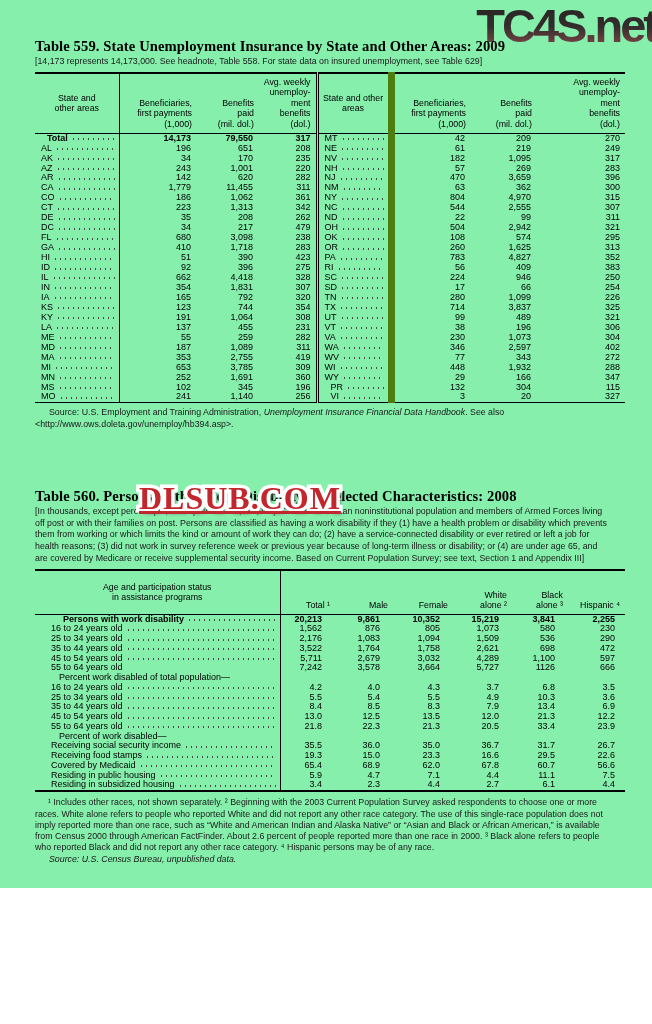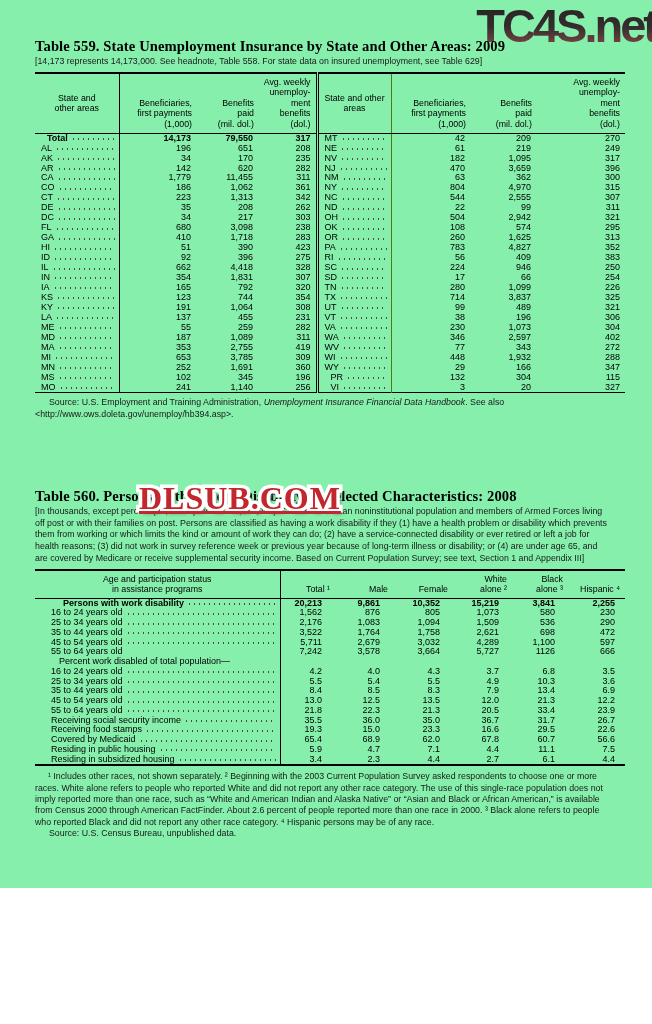--- a/index.html
+++ b/index.html
@@ -14,49 +14,49 @@
   .ttl{margin:0;font-family:"Liberation Serif",serif;font-weight:bold;font-size:14.6px;
     line-height:16px;letter-spacing:.1px;color:#000;white-space:nowrap;}
   .headnote{margin:2px 16px 0 0;font-size:8.8px;line-height:11.7px;color:#181818;}
 
   
   table.dt{border-collapse:collapse;table-layout:fixed;width:100%;margin-top:4px;
     border-top:2px solid #000;border-bottom:1px solid #000;}
   table.t560{border-bottom:2px solid #000;}
   .dt th{font-weight:normal;font-size:8.8px;line-height:10.6px;padding:3px 5px 3px 0;
     vertical-align:bottom;text-align:right;white-space:pre-line;border-bottom:1px solid #000;color:#000;}
-  .dt th.mid{vertical-align:middle;text-align:center;padding:3px 2px;}
+  .dt th.mid{vertical-align:middle;text-align:center;padding:11px 2px;}
   .dt td{font-size:9px;line-height:9.95px;height:9.95px;padding:0;white-space:nowrap;color:#000;}
   .t560 td{line-height:9.75px;height:9.75px;}
   td.num{text-align:right;padding-right:6px;}
   td.avg{padding-right:5px;text-align:right;}
   .t560 td.num{padding-right:13px;}
   .t560 td.num.lastcol{padding-right:10px;}
   .b{font-weight:bold;}
 
   
   .t559 .s1{border-right:1px solid #000;}
-  .t559 .s2{border-left:3px double #000;border-right:1px solid #4d7c0f;}
+  .t559 .s2{border-left:3px double #000;border-right:7px solid #4d7c0f;}
   .t560 .stub{border-right:1px solid #000;}
 
   
   .lab{display:flex;align-items:center;overflow:hidden;height:100%;}
   .lab .txt{padding-left:6px;}
   .lab.ind .txt{padding-left:12px;}
   .lab .dots{flex:1;min-width:4px;height:100%;margin:0 4px 0 3px;
     background-image:radial-gradient(circle,#4a4a4a 0.7px,transparent 0.9px);
     background-size:5px 4px;background-repeat:repeat-x;background-position:0 58%;}
   .lab.nodots .dots{background:none;}
   .t560 .lab .txt{padding-left:16px;}
   .t560 .lab.tot .txt{padding-left:28px;}
   .t560 .lab.sub .txt{padding-left:24px;}
 
   .srcnote{margin:4px 0 0 0;font-size:8.8px;line-height:11.6px;text-indent:14px;color:#181818;}
   .footnote{margin:5px 16px 0 0;font-size:8.8px;line-height:11.3px;text-indent:13px;color:#181818;}
-  .src2{margin:0;text-indent:14px;}
+  .src2{margin:0;text-indent:14px;font-style:italic;}
 
   
   .pagefooter{position:absolute;left:55px;top:949px;font-size:11.4px;letter-spacing:.2px;color:#222;z-index:2;}
   .pagefooter .pgsec{margin-left:12px;}
   .credit{position:absolute;right:27px;top:972px;font-size:10px;color:#333;z-index:2;font-style:italic;}
 
   
   .wm{position:absolute;white-space:nowrap;font-weight:bold;}
   .wm-top{top:-2px;right:-4px;z-index:1;font-size:47px;font-weight:800;letter-spacing:-3px;
     font-family:"Liberation Sans",sans-serif;
@@ -178,20 +178,40 @@
                 <span class="dots"></span>
               </div>
             </td>
             <td class="num">182</td>
             <td class="num">1,095</td>
             <td class="num avg">317</td>
           </tr>
           <tr>
             <td class="s1">
               <div class="lab">
+                <span class="txt">AZ</span>
+                <span class="dots"></span>
+              </div>
+            </td>
+            <td class="num">243</td>
+            <td class="num">1,001</td>
+            <td class="num avg">220</td>
+            <td class="s2">
+              <div class="lab">
+                <span class="txt">NH</span>
+                <span class="dots"></span>
+              </div>
+            </td>
+            <td class="num">57</td>
+            <td class="num">269</td>
+            <td class="num avg">283</td>
+          </tr>
+          <tr>
+            <td class="s1">
+              <div class="lab">
                 <span class="txt">AR</span>
                 <span class="dots"></span>
               </div>
             </td>
             <td class="num">142</td>
             <td class="num">620</td>
             <td class="num avg">282</td>
             <td class="s2">
               <div class="lab">
                 <span class="txt">NJ</span>
@@ -284,21 +304,21 @@
           </tr>
           <tr>
             <td class="s1">
               <div class="lab">
                 <span class="txt">DC</span>
                 <span class="dots"></span>
               </div>
             </td>
             <td class="num">34</td>
             <td class="num">217</td>
-            <td class="num avg">303</td>
+            <td class="num avg">479</td>
             <td class="s2">
               <div class="lab">
                 <span class="txt">OH</span>
                 <span class="dots"></span>
               </div>
             </td>
             <td class="num">504</td>
             <td class="num">2,942</td>
             <td class="num avg">321</td>
           </tr>
@@ -840,20 +860,34 @@
             </td>
             <td class="num">21.8</td>
             <td class="num">22.3</td>
             <td class="num">21.3</td>
             <td class="num">20.5</td>
             <td class="num">33.4</td>
             <td class="num lastcol">23.9</td>
           </tr>
           <tr>
             <td class="stub">
+              <div class="lab sub nodots">
+                <span class="txt">Percent of work disabled—</span>
+                <span class="dots"></span>
+              </div>
+            </td>
+            <td class="num"></td>
+            <td class="num"></td>
+            <td class="num"></td>
+            <td class="num"></td>
+            <td class="num"></td>
+            <td class="num lastcol"></td>
+          </tr>
+          <tr>
+            <td class="stub">
               <div class="lab">
                 <span class="txt">Receiving social security income</span>
                 <span class="dots"></span>
               </div>
             </td>
             <td class="num">35.5</td>
             <td class="num">36.0</td>
             <td class="num">35.0</td>
             <td class="num">36.7</td>
             <td class="num">31.7</td>

